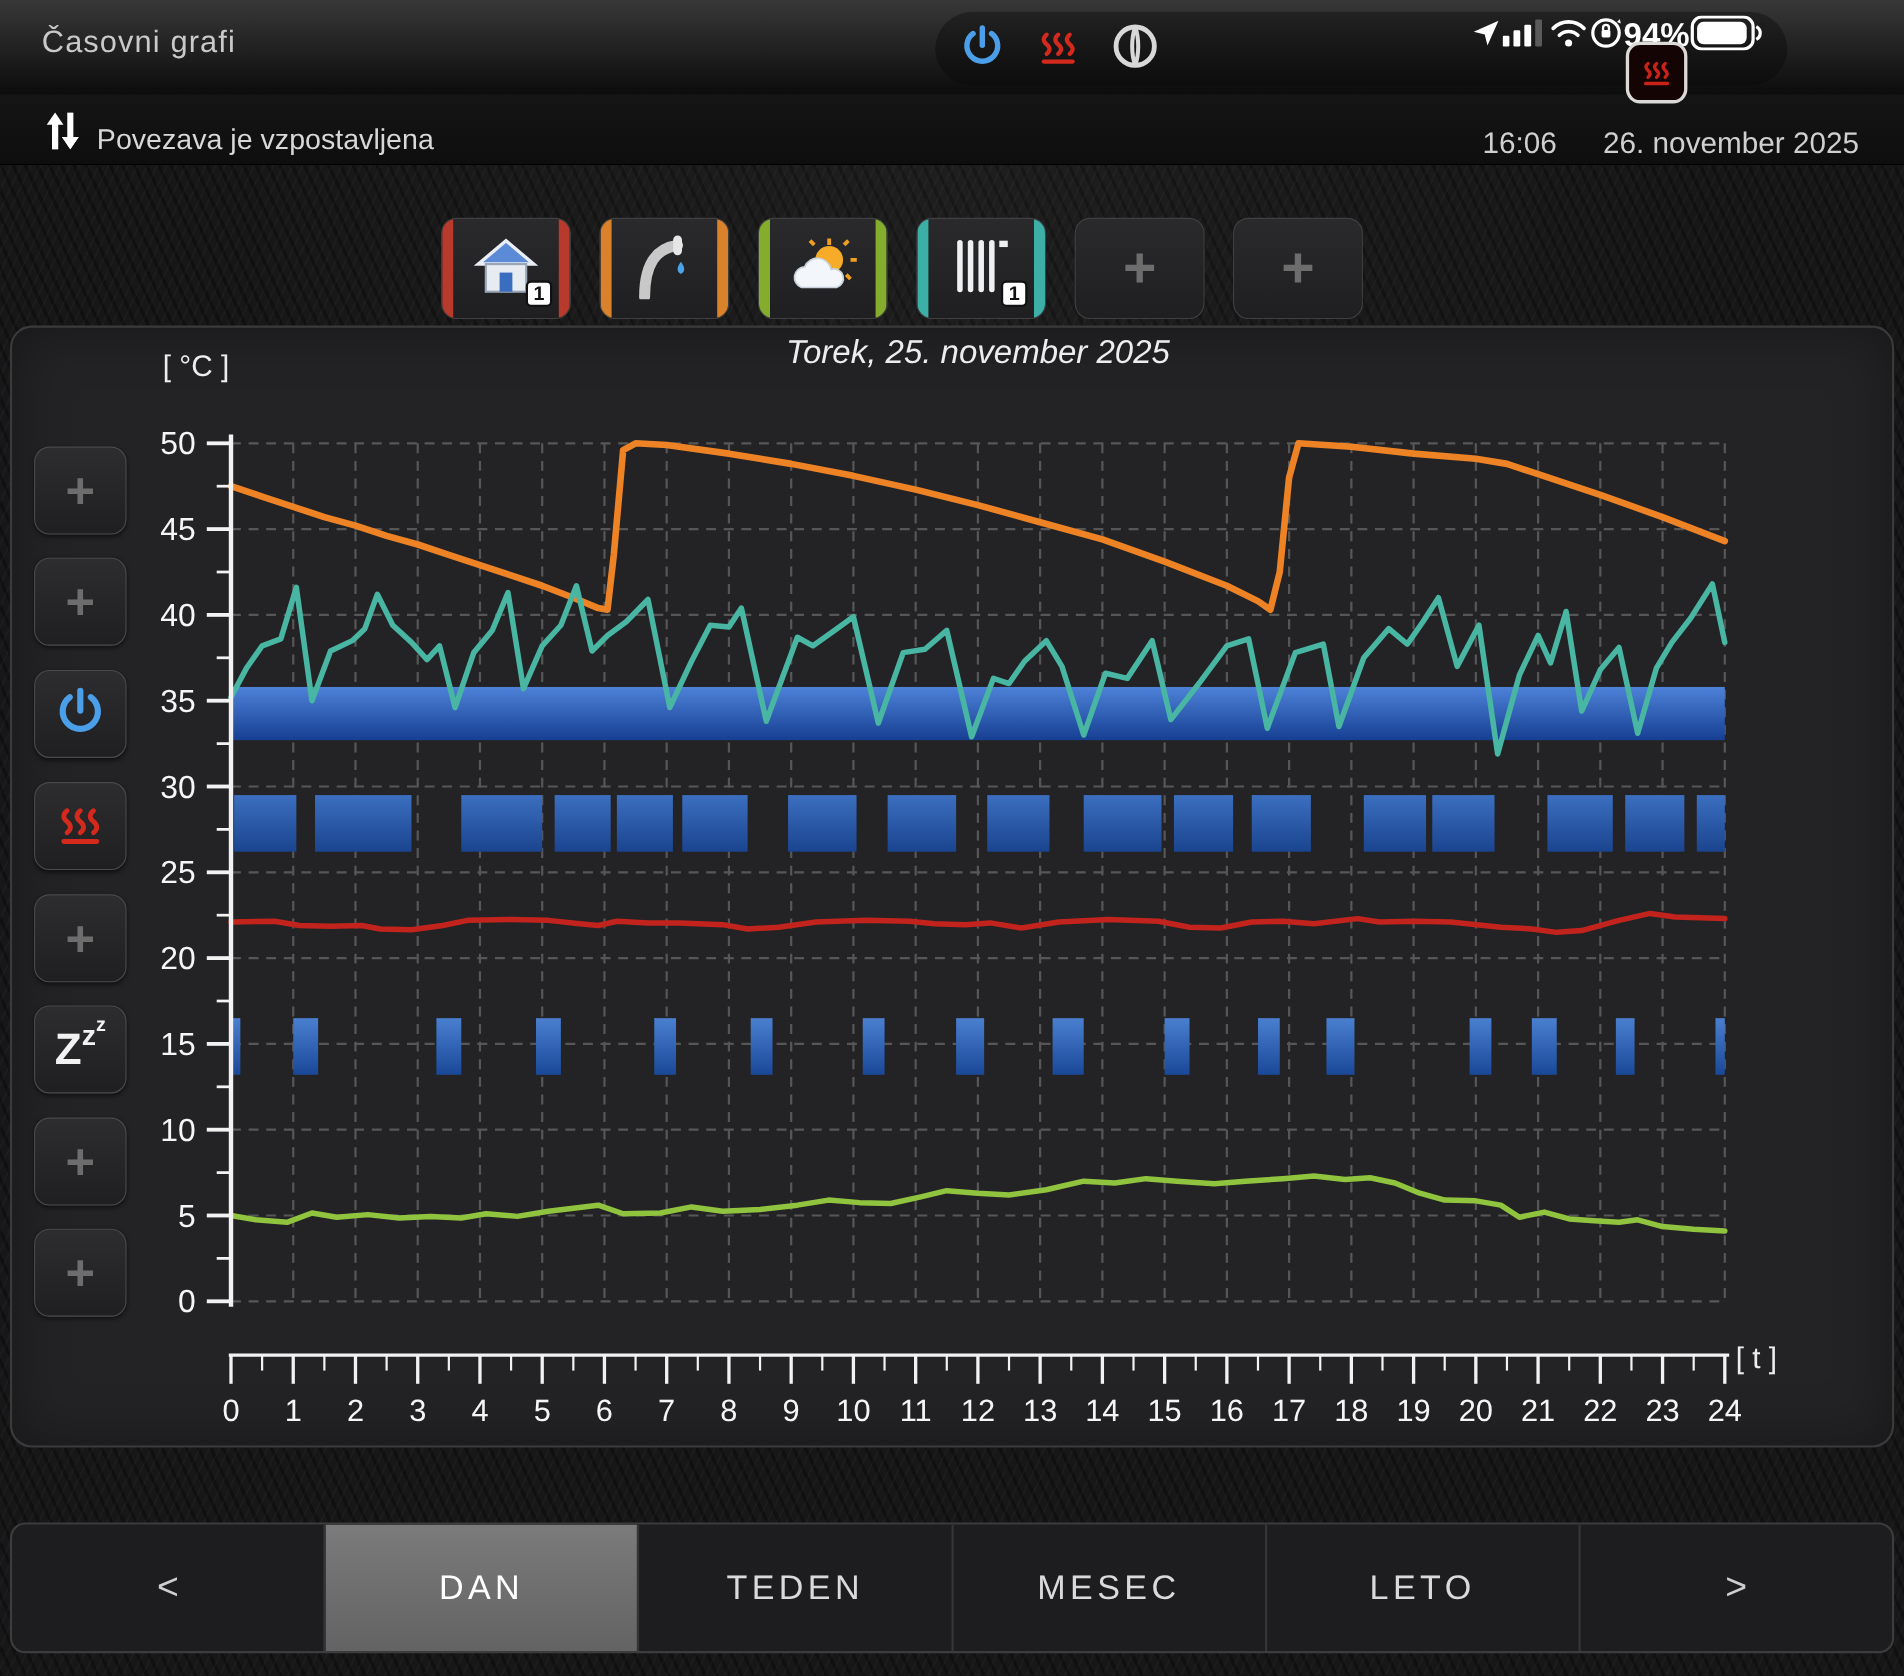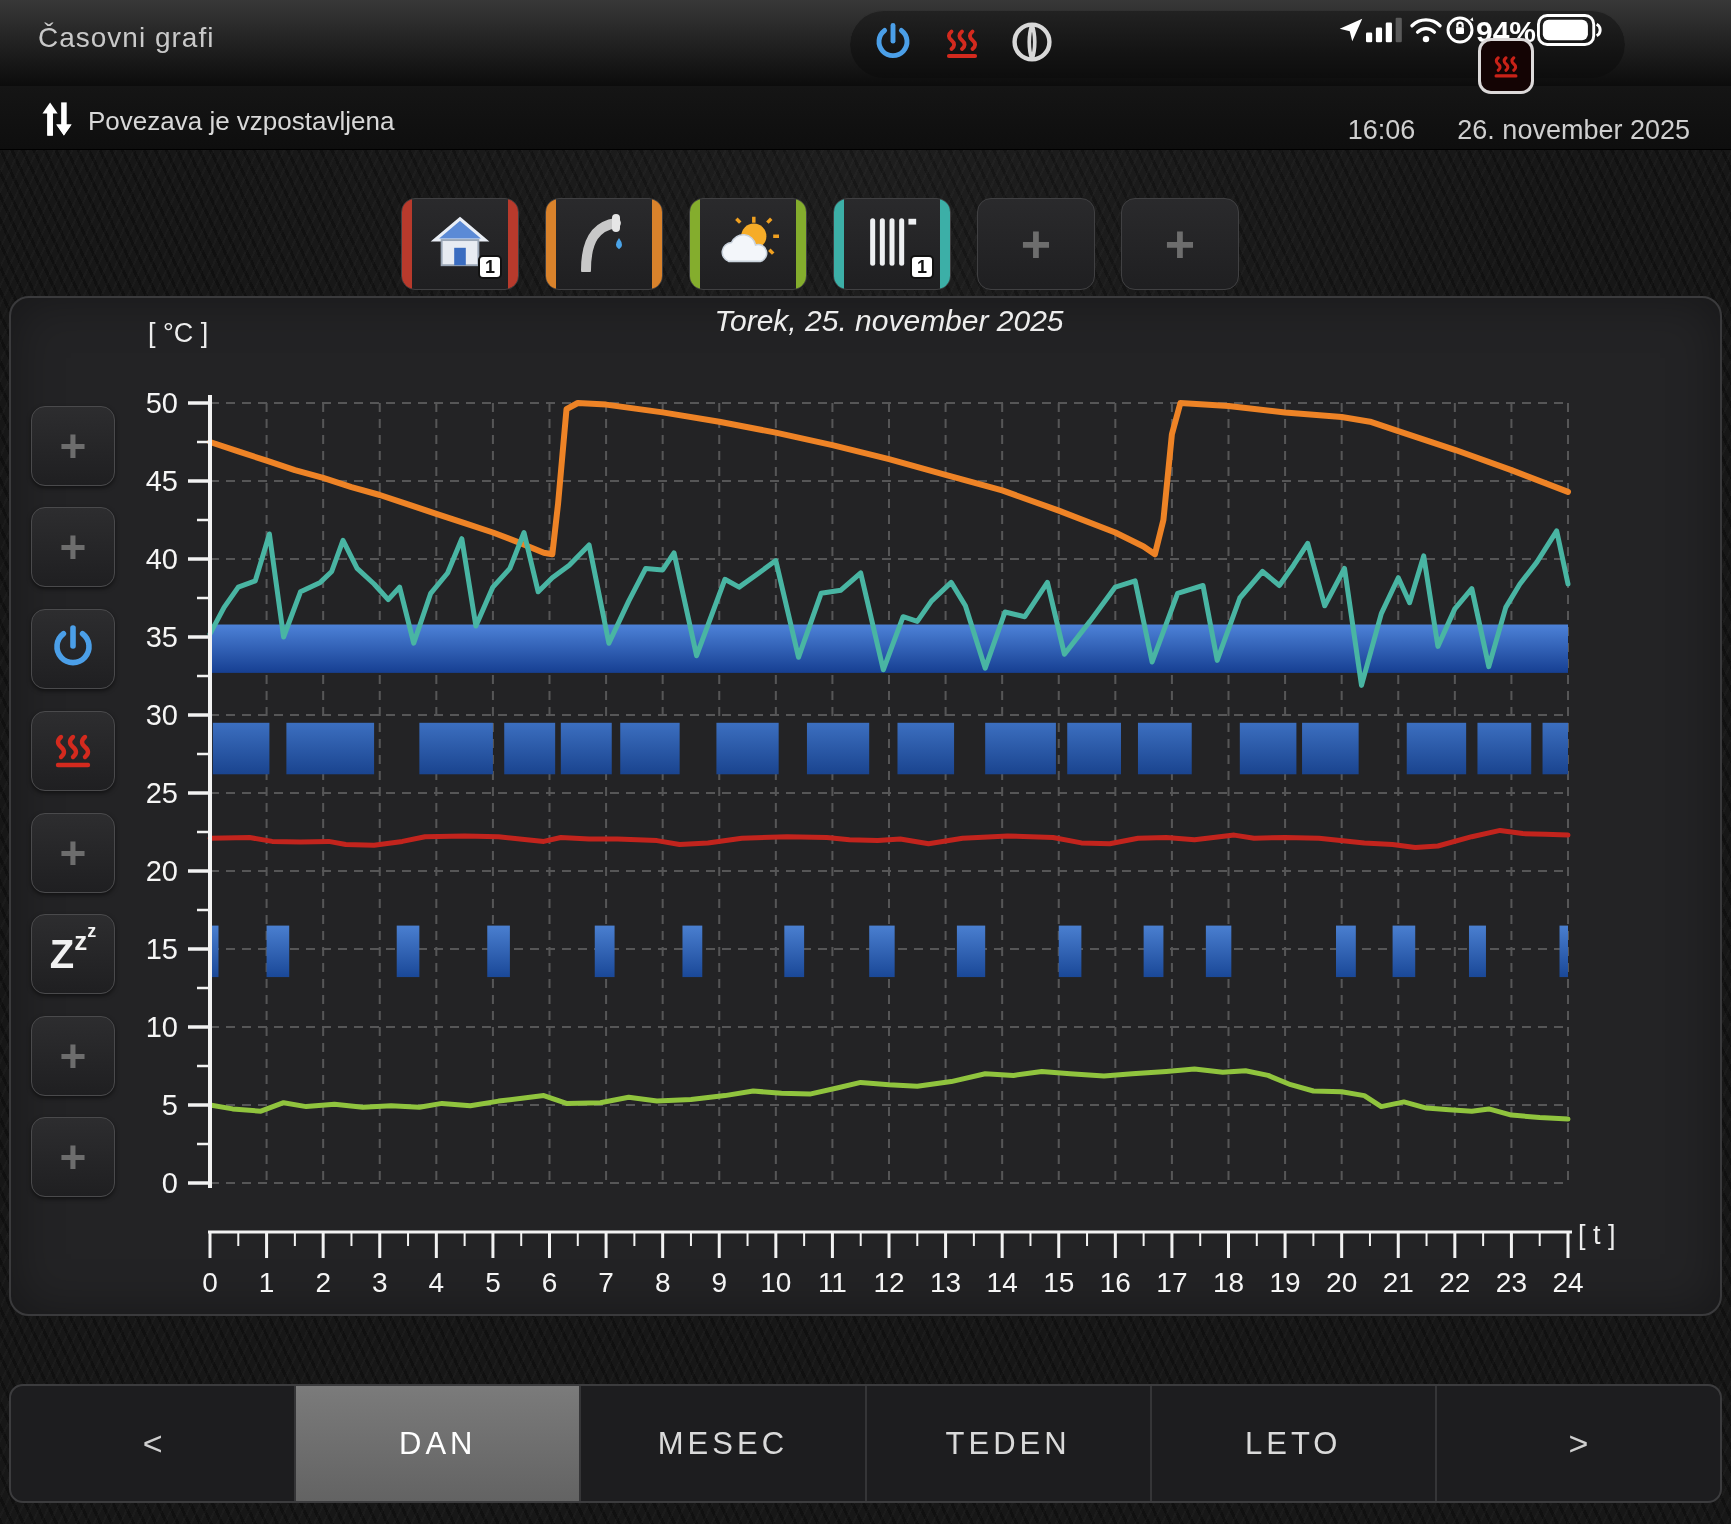--- a/index.html
+++ b/index.html
@@ -23,21 +23,21 @@
     position:absolute; left:850px; top:10px; width:775px; height:68px; border-radius:34px;
     background:linear-gradient(180deg,#222 0%,#141414 60%,#0d0d0d 100%);
     box-shadow:inset 0 1px 0 rgba(255,255,255,0.07);
     display:flex; align-items:center; gap:26px; padding-left:22px;
   }
   .subbar {
     position:absolute; left:0; top:86px; width:1731px; height:64px;
     background:linear-gradient(180deg,#151515,#0e0e0e); border-bottom:1px solid #000;
     color:#d6d6d6;
   }
-  .conn-wrap { position:absolute; left:40px; top:15px; display:flex; align-items:center; gap:14px; }
+  .conn-wrap { position:absolute; left:40px; top:15px; display:flex; align-items:flex-end; gap:14px; }
   .conn-label { font-size:26px; color:#d8d8d8; }
   .timedate { position:absolute; right:41px; top:17px; display:flex; gap:42px; font-size:27px; color:#cfcfcf;margin-top:12px; }
   .statusicons { position:absolute; left:1336px; top:14px; display:flex; align-items:center; gap:0; z-index:5; }
   .battery-pct { color:#fff; font-size:30px; font-weight:bold; }
   .app-badge {
     position:absolute; left:1478px; top:38px; width:56px; height:56px; border-radius:13px;
     border:3px solid rgba(255,255,255,0.85); background:#140404; z-index:6;
     display:flex; align-items:center; justify-content:center;
   }
   
@@ -499,17 +499,17 @@
 <div class="sidebtn" style="top:1016px">
     <span class="plus-glyph">+</span>
   </div>
 <div class="sidebtn" style="top:1117px">
     <span class="plus-glyph">+</span>
   </div>
 
 <div class="nav">
   <div class="nav-cell chev">&lt;</div>
   <div class="nav-cell active">DAN</div>
+  <div class="nav-cell">TEDEN</div>
   <div class="nav-cell">MESEC</div>
-  <div class="nav-cell">TEDEN</div>
   <div class="nav-cell">LETO</div>
   <div class="nav-cell chev">&gt;</div>
 </div>
 
 </body></html>

